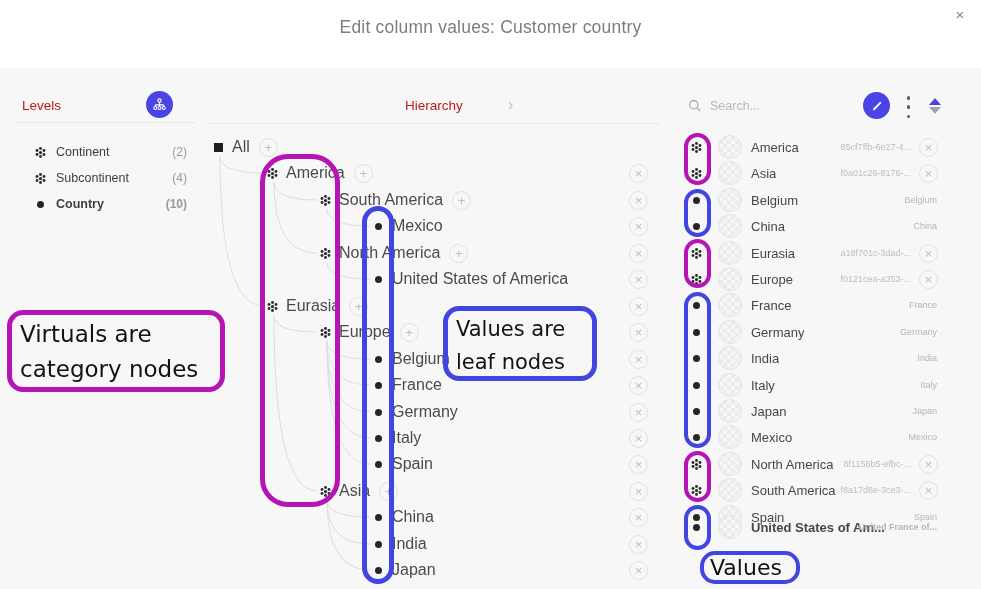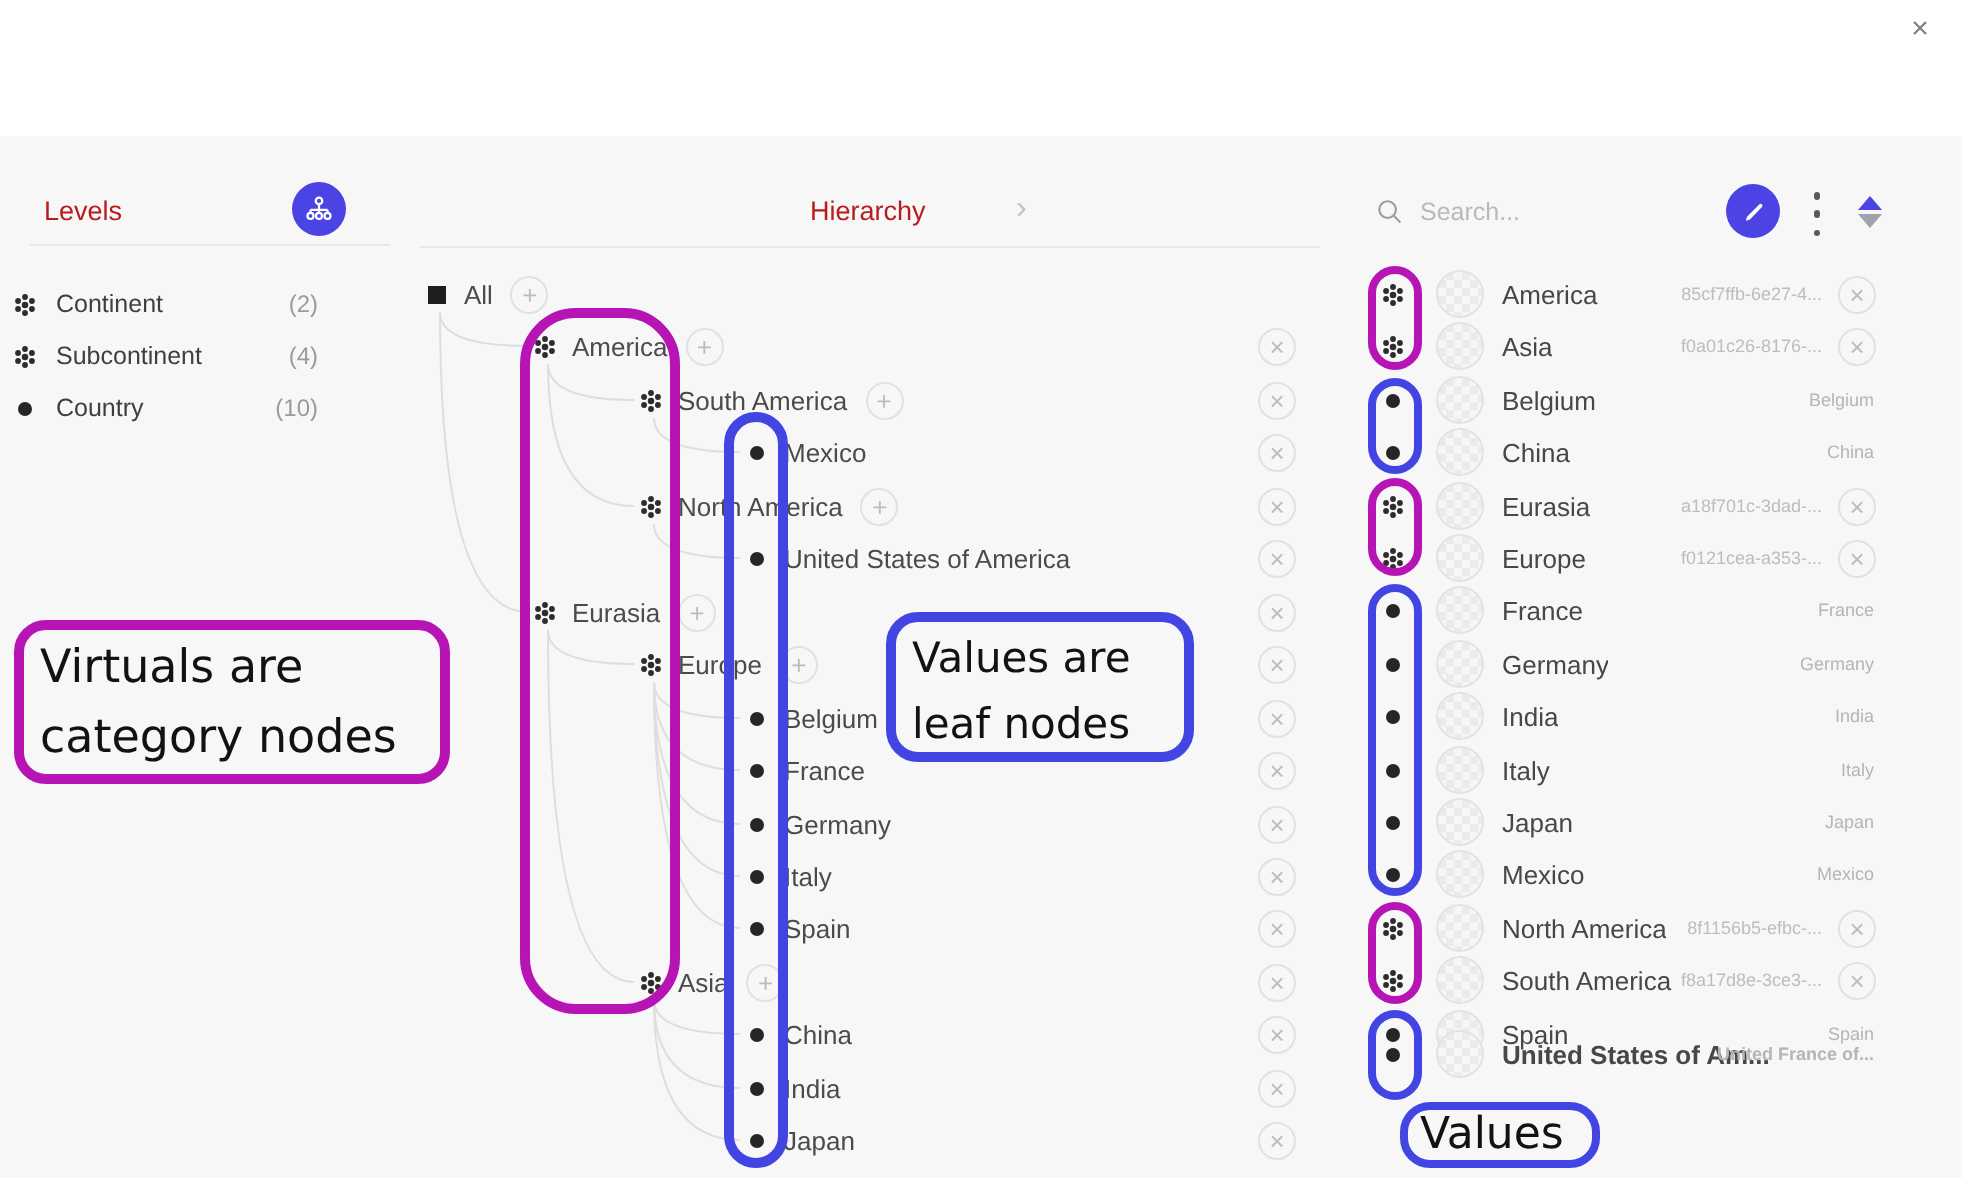--- a/index.html
+++ b/index.html
@@ -28,28 +28,28 @@
   .sortbox{position:absolute;left:928px;top:29px;width:14px;height:18px;cursor:pointer;}
   .tri-up{position:absolute;left:1px;top:1px;width:0;height:0;border-left:6px solid transparent;
           border-right:6px solid transparent;border-bottom:7px solid #4b43e3;}
   .tri-down{position:absolute;left:1px;top:10px;width:0;height:0;border-left:6px solid transparent;
           border-right:6px solid transparent;border-top:7px solid #a2a2ac;}
   
   .fl{width:13px;height:13px;fill:#2d2d2d;flex:0 0 13px;}
   .dot{width:7px;height:7px;border-radius:50%;background:#262626;flex:0 0 7px;margin:0 3px;}
   .sq{width:9px;height:9px;background:#1e1e1e;flex:0 0 9px;margin:0 2px;}
   
-  .lv-row{position:absolute;left:6px;width:153px;height:26px;display:flex;align-items:center;}
+  .lv-row{position:absolute;left:34px;width:153px;height:26px;display:flex;align-items:center;}
   .lv-label{font-size:12.5px;color:#3e3e3e;margin-left:9px;}
   .lv-count{font-size:12px;color:#9b9b9b;margin-left:auto;}
   
   #connectors{position:absolute;left:0;top:0;width:981px;height:589px;pointer-events:none;}
   #connectors path{stroke:#dedede;fill:none;stroke-width:1;}
   .t-row{position:absolute;height:26px;display:flex;align-items:center;}
-  .t-label{font-size:13px;color:#4b4b4b;margin-left:7px;white-space:nowrap;}
+  .t-label{font-size:16px;color:#4b4b4b;margin-left:7px;white-space:nowrap;}
   .circle-btn{width:19px;height:19px;border-radius:50%;border:1px solid #e1e1e1;display:flex;
               align-items:center;justify-content:center;color:#bdbdbd;font-size:13px;cursor:pointer;
               box-sizing:border-box;}
   .plus{margin-left:9px;flex:0 0 19px;}
   .t-x{position:absolute;}
   
   .v-row{position:absolute;left:690px;width:250px;height:26px;display:flex;align-items:center;}
   .avatar{width:24px;height:24px;border-radius:50%;margin-left:15px;flex:0 0 24px;
           border:1px solid #e3e3e3;box-sizing:border-box;
           background:repeating-conic-gradient(#ebebeb 0% 25%,#f6f6f6 0% 50%);background-size:8px 8px;}
@@ -87,20 +87,21 @@
         <circle cx="12" cy="19.4" r="2.7"></circle>
       <circle cx="5.6" cy="15.7" r="2.7"></circle>
         <circle cx="5.6" cy="8.3" r="2.7"></circle>
     </symbol>
   </defs>
 </svg>
 
 <div id="app">
 
   <div class="titlebar">
+    <div class="dlg-title">Edit column values: Customer country</div>
     <div class="dlg-close"><span>×</span></div>
   </div>
 
   <div class="main">
 
     <div class="hdr-label" style="left:22px;top:30px;">Levels</div>
     <div class="round-btn" style="left:146px;top:23px;">
       <svg width="17" height="17" viewBox="0 0 24 24" style="stroke:#fff;fill:none;stroke-width:1.6">
         <circle cx="12" cy="6.3" r="2.3"></circle>
         <path d="M12 8.6 V12.6 M6 12.6 H18 M6 12.6 V14.6 M12 12.6 V14.6 M18 12.6 V14.6"></path>
@@ -144,21 +145,21 @@
           <span class="lv-label">Continent</span>
           <span class="lv-count">(2)</span>
         </div>
         <div class="lv-row" style="top: 97px;">
           <svg class="fl" viewBox="0 0 24 24">
             <use href="#flower"></use>
           </svg>
           <span class="lv-label">Subcontinent</span>
           <span class="lv-count">(4)</span>
         </div>
-        <div class="lv-row" style="top: 123px;">
+        <div class="lv-row" style="top: 123px; font-weight: bold;">
           <span class="dot"></span>
           <span class="lv-label">Country</span>
           <span class="lv-count">(10)</span>
         </div>
       </div>
   </div>
 
   <svg id="connectors">
       <path d="M 220 156 Q 220 173 264 173"></path>
       <path d="M 274 182 Q 274 200 317 200"></path>

